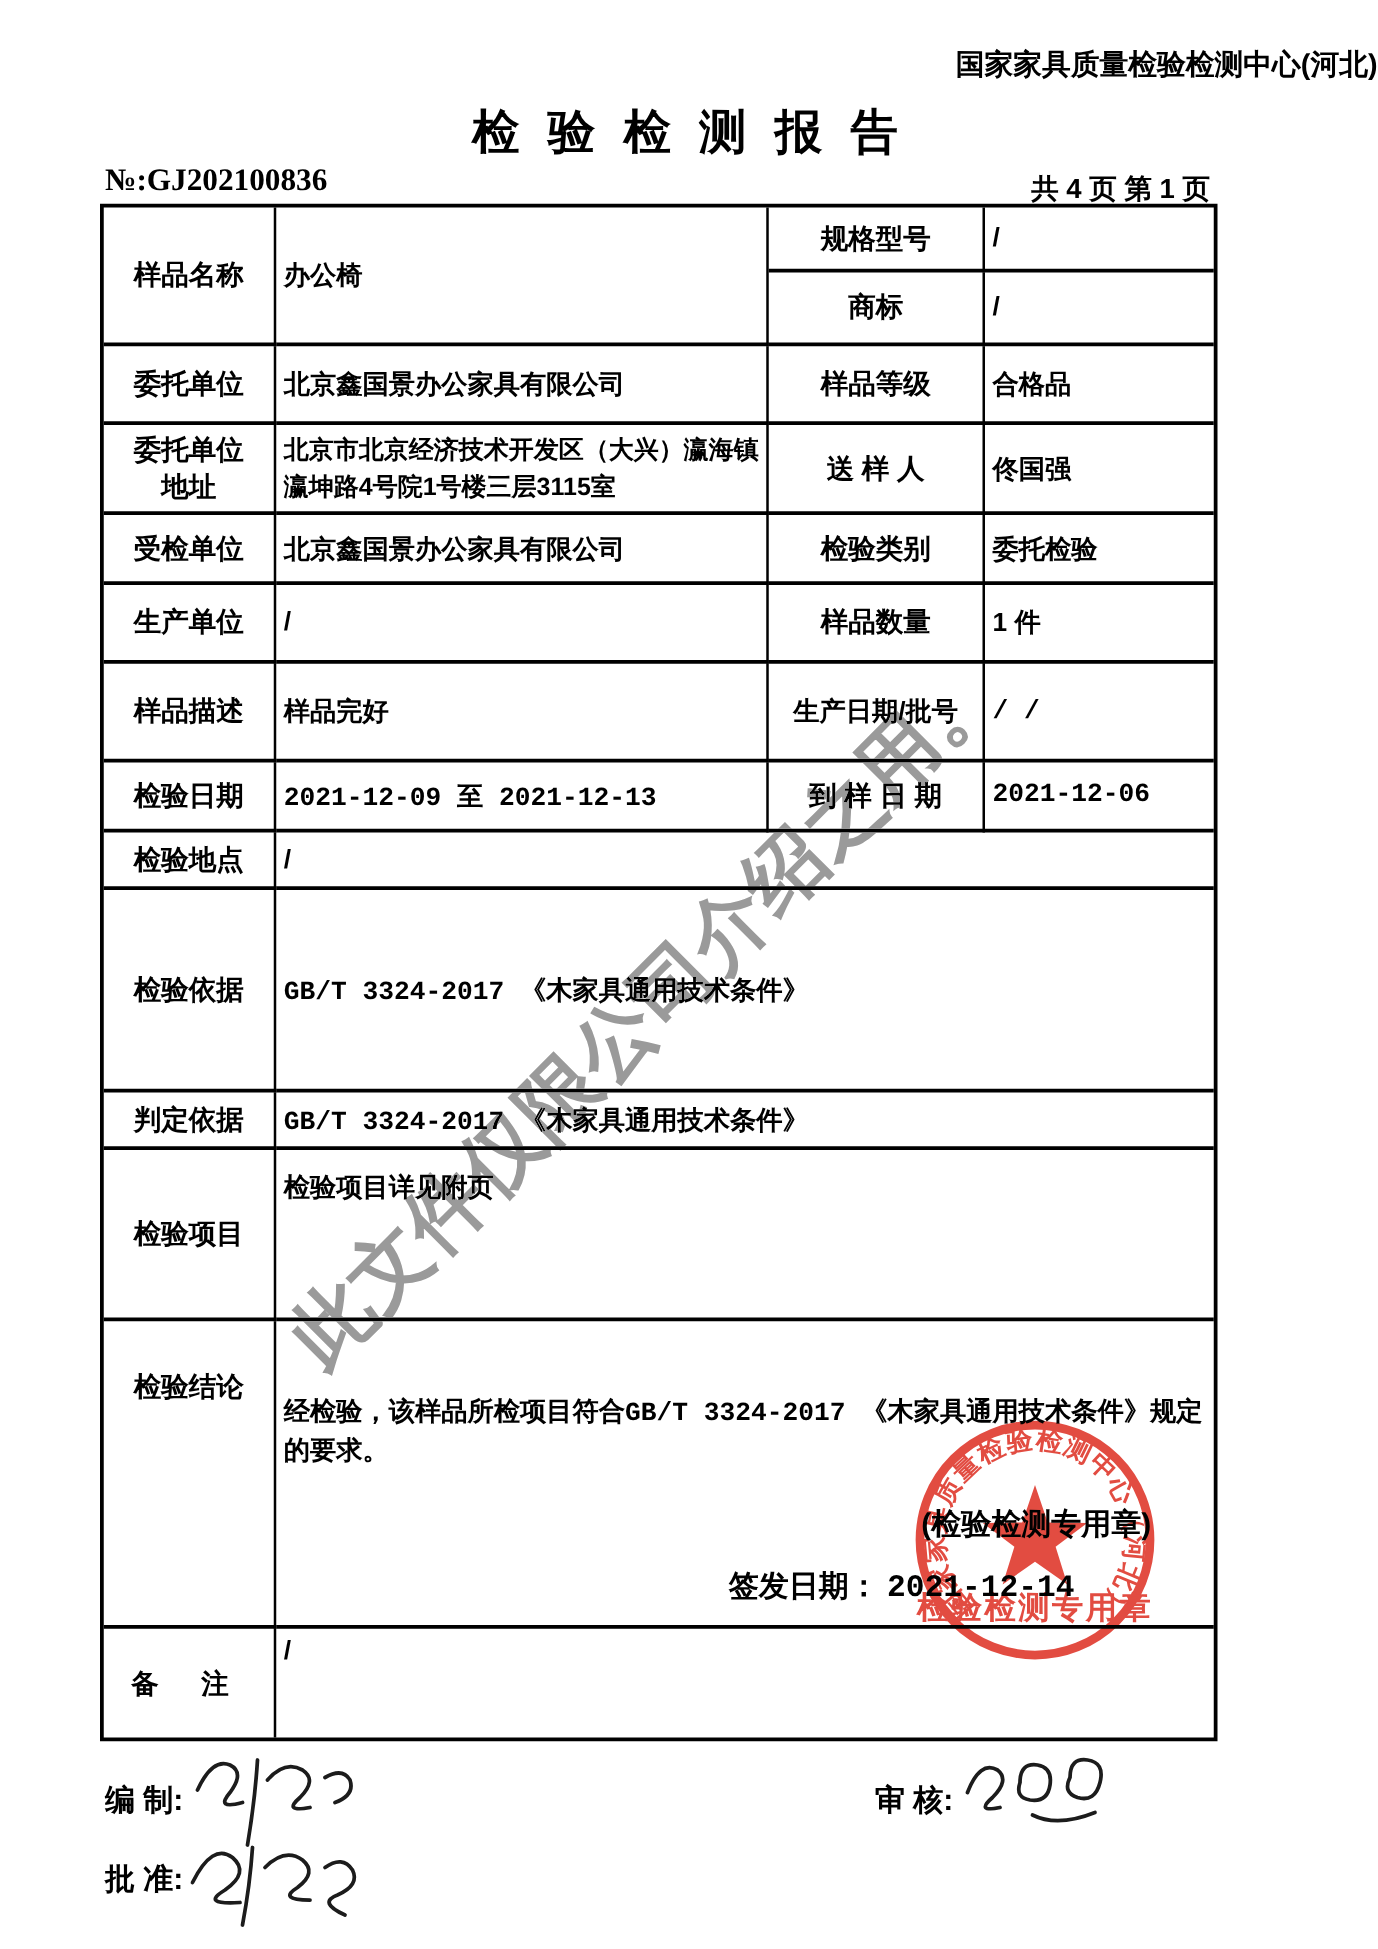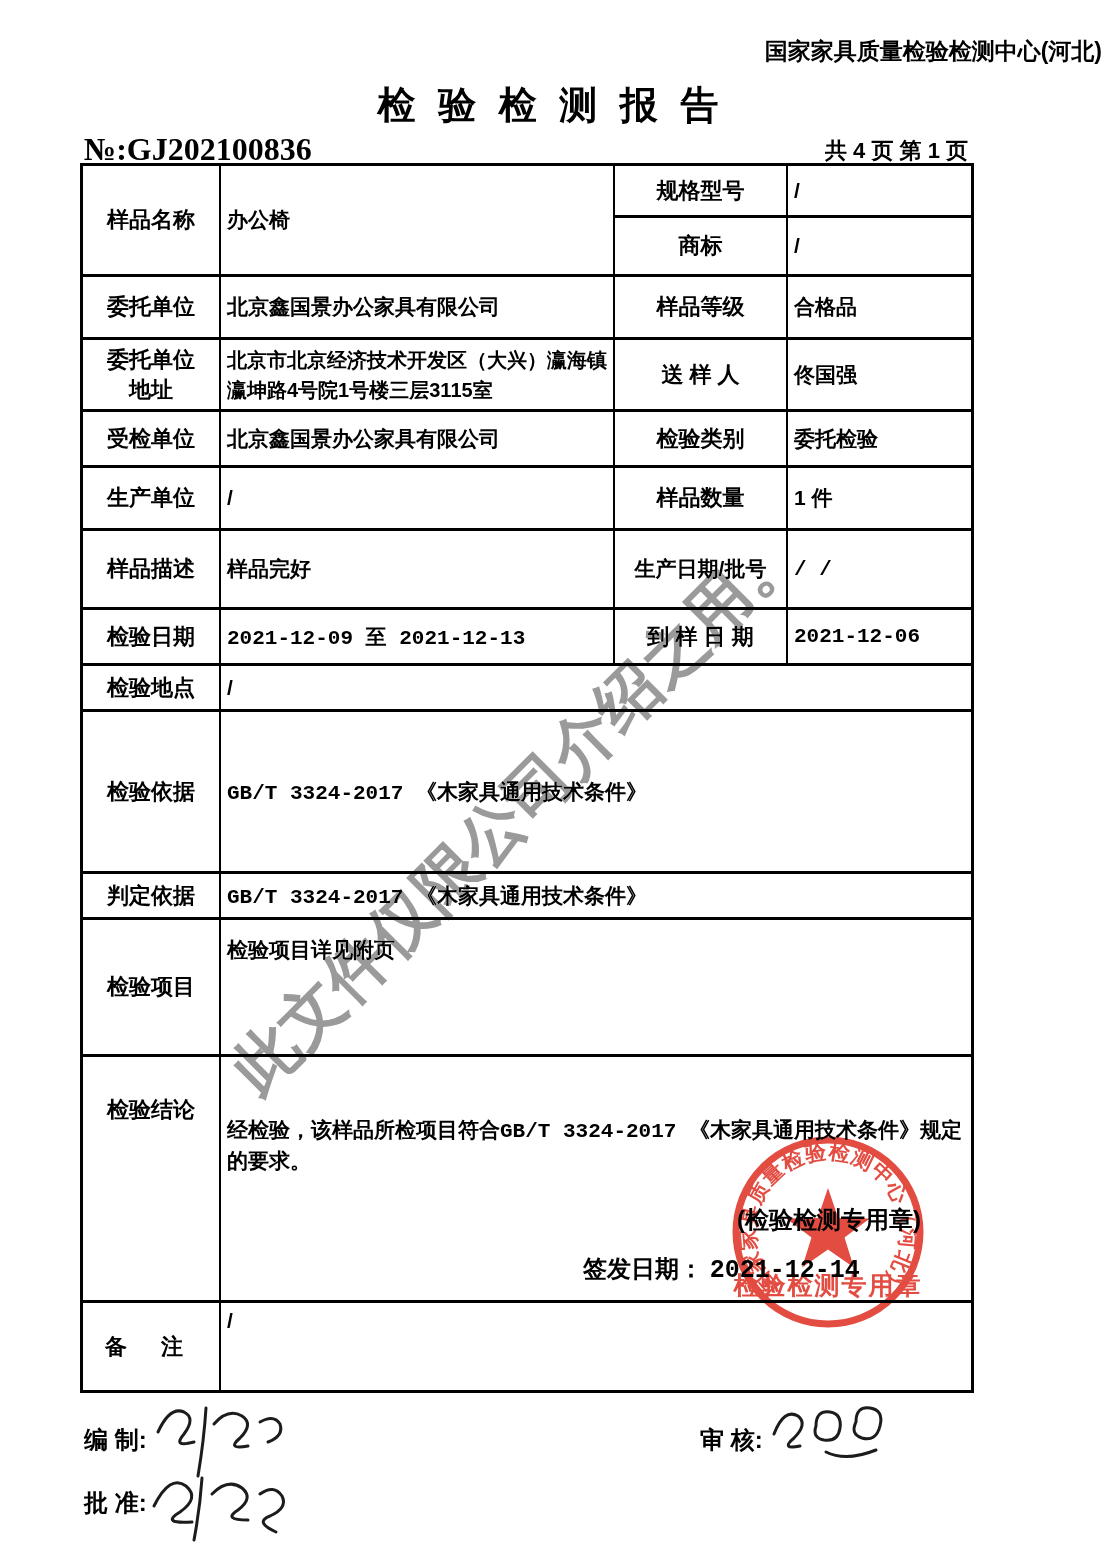--- a/index.html
+++ b/index.html
@@ -4,21 +4,21 @@
 <style>
   html,body{margin:0;padding:0;background:#fff;}
   #page{position:relative;width:1102px;height:1559px;background:#ffffff;overflow:hidden;
         font-family:"Liberation Sans","DejaVu Sans",sans-serif;color:#000;}
 
   
   .org-line{position:absolute;top:36px;left:0;width:100%;text-align:right;
             font-size:23px;font-weight:bold;}
   .main-title{position:absolute;top:80px;left:0;width:100%;text-align:center;
               font-size:38px;font-weight:bold;letter-spacing:6px;}
-  .report-no{position:absolute;left:84px;top:131px;font-size:32px;font-weight:bold;
+  .report-no{position:absolute;left:84px;top:131px;font-size:25px;font-weight:bold;
              font-family:"Liberation Serif","DejaVu Serif",serif;}
   .pagination{position:absolute;right:134px;top:136px;font-size:22px;font-weight:bold;}
 
   
   .watermark{position:absolute;left:515px;top:810px;transform:translate(-50%,-50%) rotate(-45deg);
              white-space:nowrap;font-size:64px;font-weight:bold;color:#9a9a9a;
              mix-blend-mode:darken;z-index:6;pointer-events:none;}
 
   
   .report-table{position:absolute;left:80px;top:163px;width:888px;

